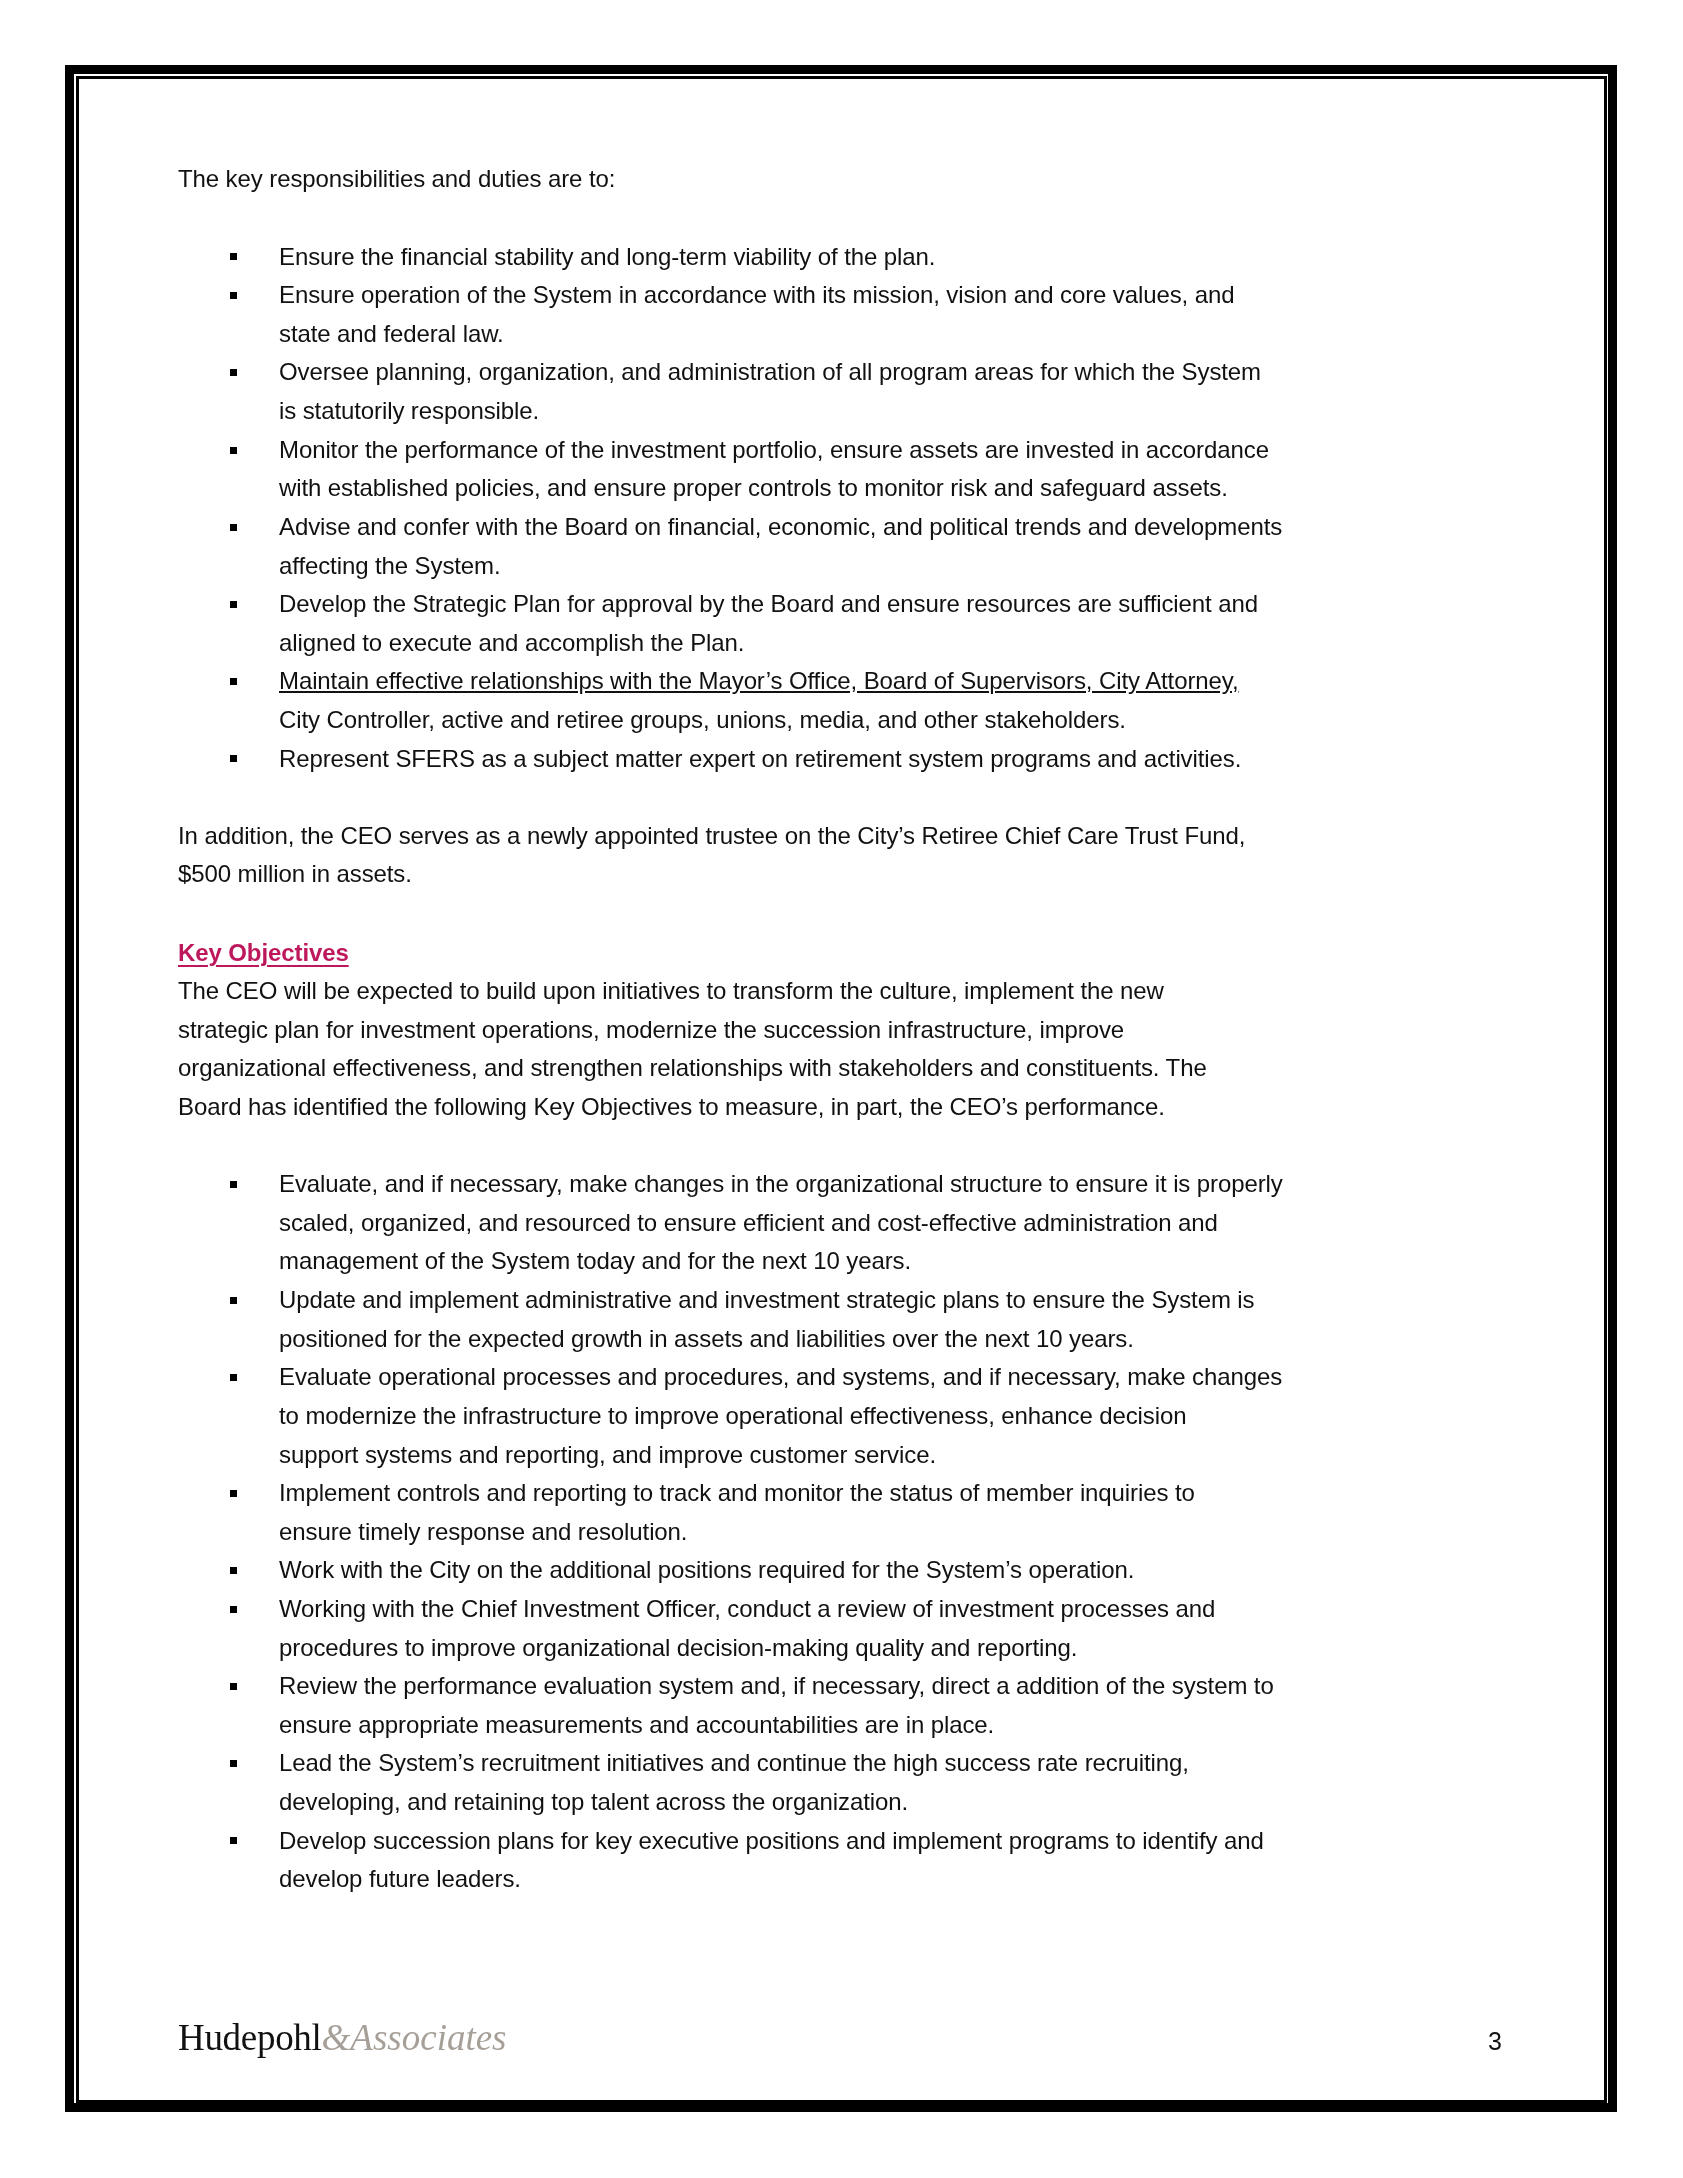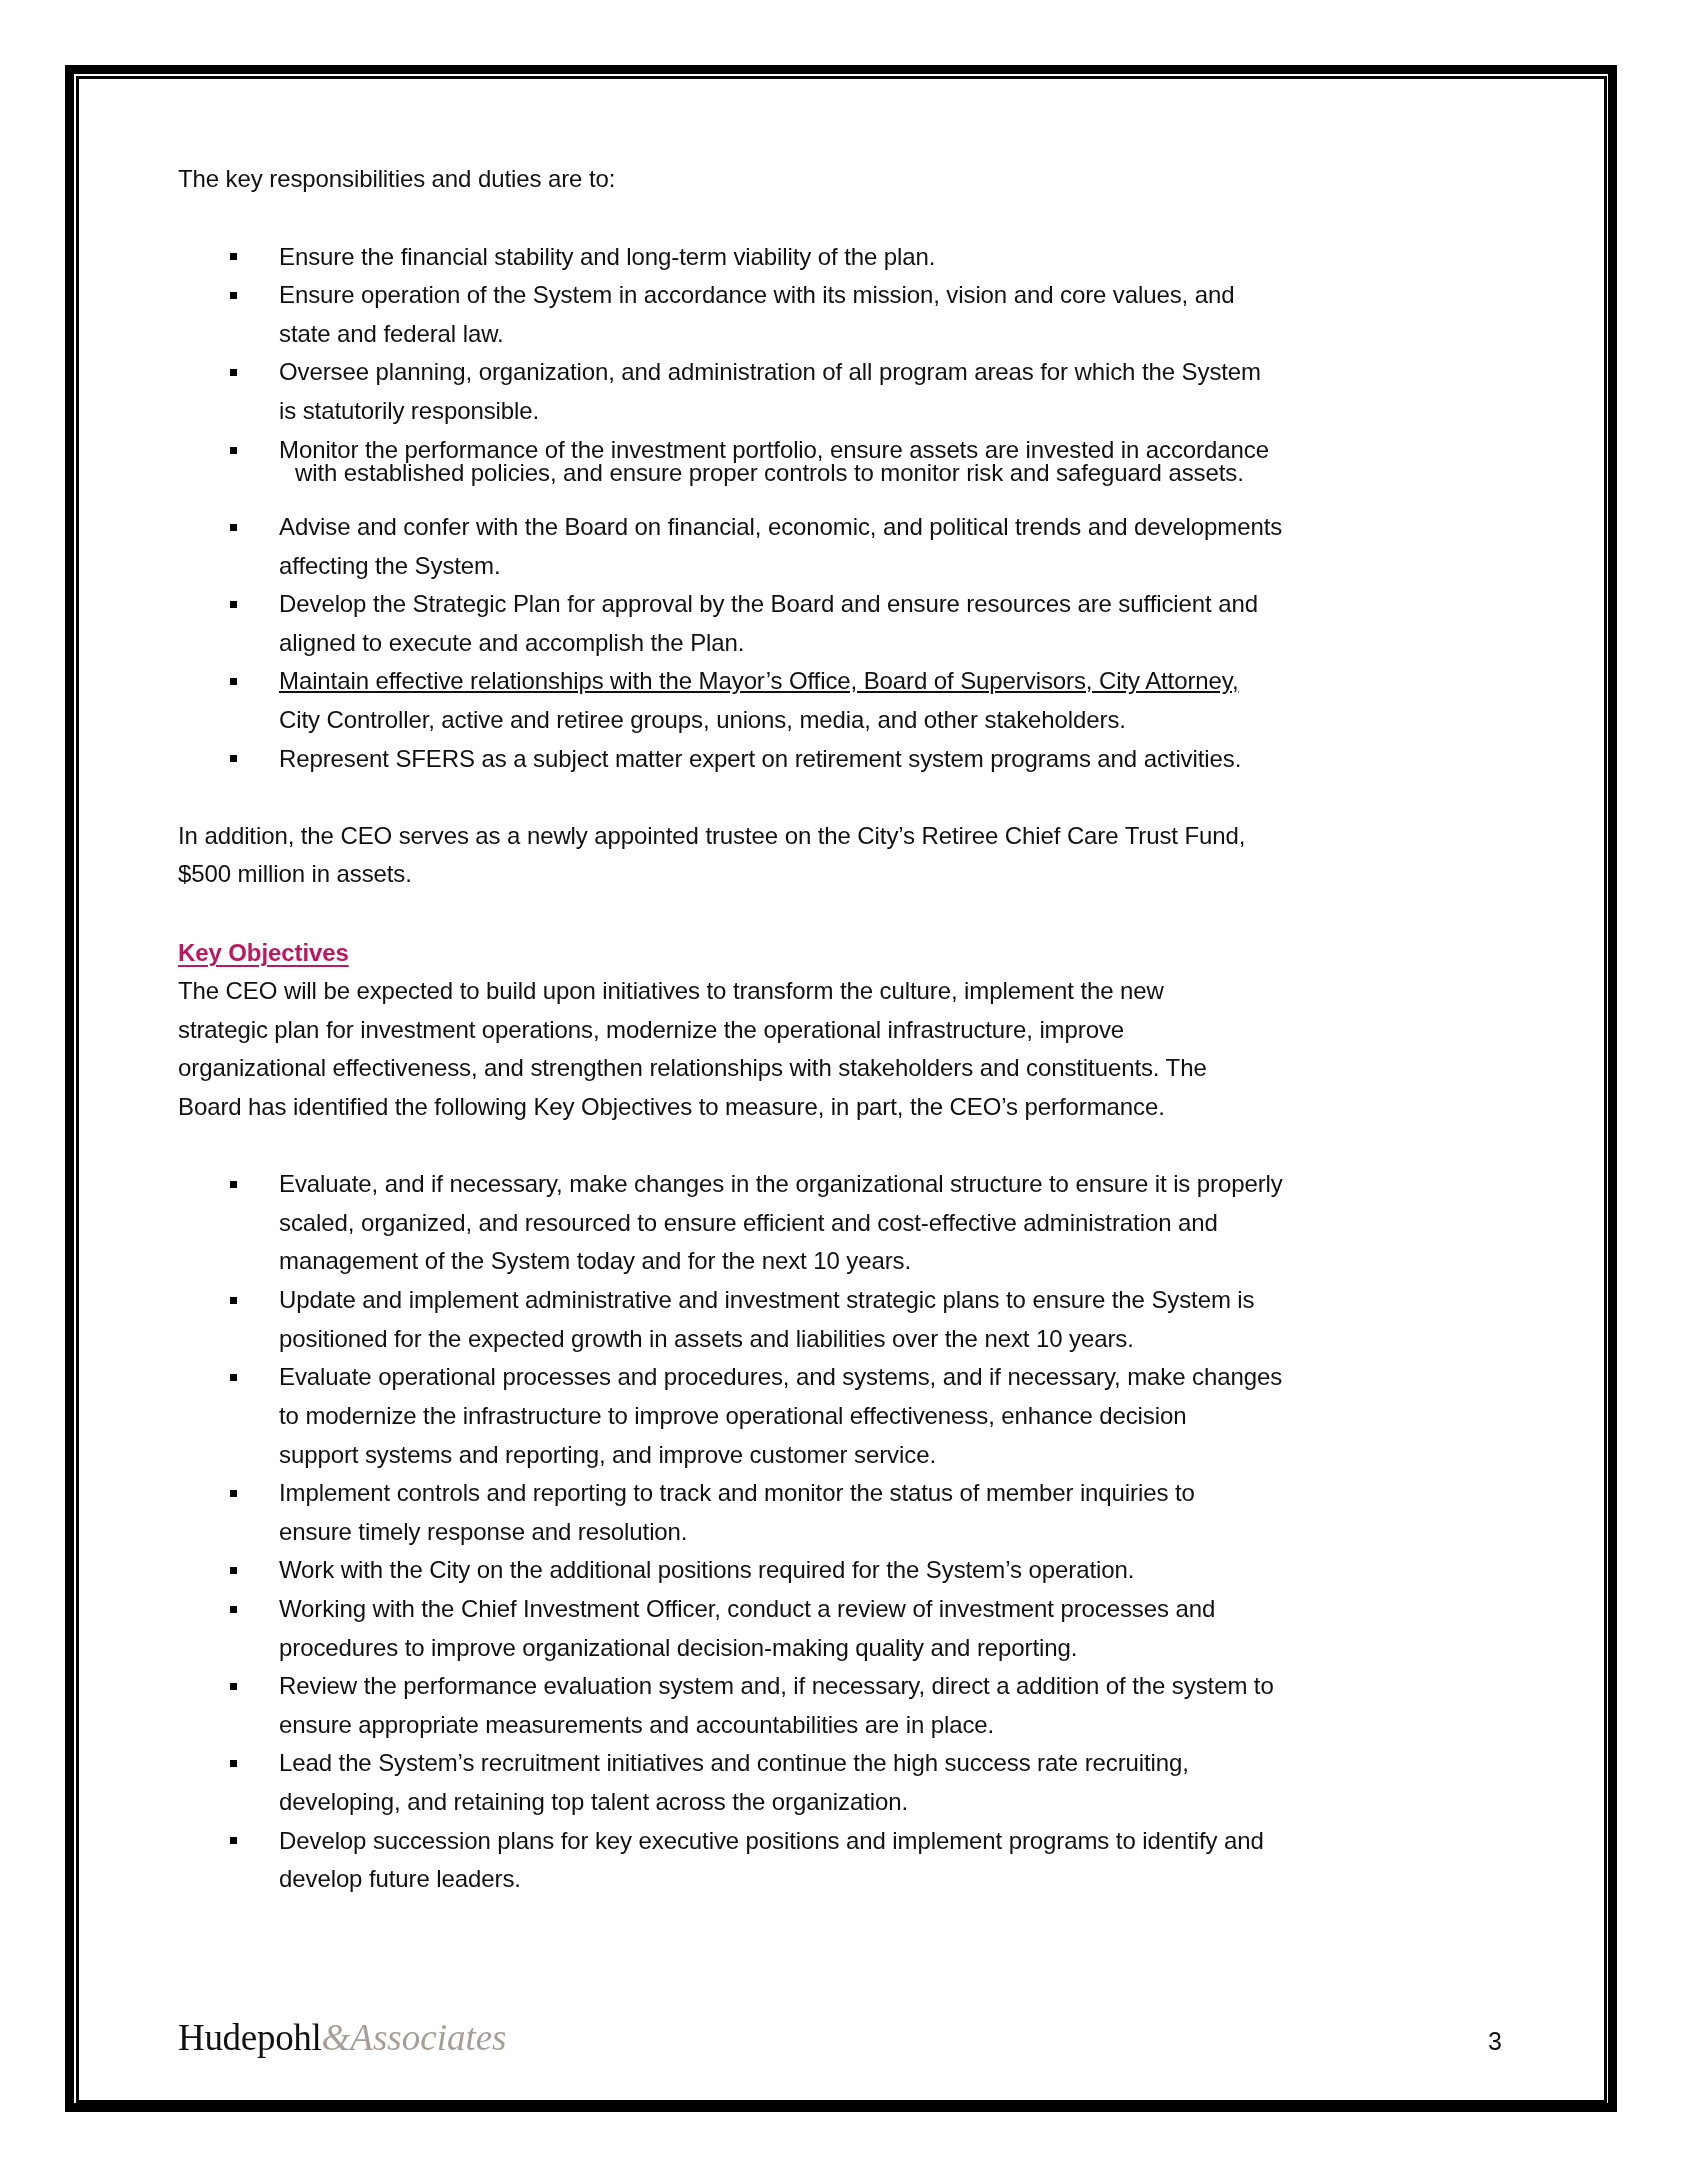--- a/index.html
+++ b/index.html
@@ -51,41 +51,41 @@
       <div class="bullet-mark" style="top: 253px;"></div>
       <div class="line bullet-line" style="top: 237px;">Ensure the financial stability and long-term viability of the plan.</div>
       <div class="bullet-mark" style="top: 292px;"></div>
       <div class="line bullet-line" style="top: 275px;">Ensure operation of the System in accordance with its mission, vision and core values, and</div>
       <div class="line bullet-line" style="top: 314px;">state and federal law.</div>
       <div class="bullet-mark" style="top: 369px;"></div>
       <div class="line bullet-line" style="top: 352px;">Oversee planning, organization, and administration of all program areas for which the System</div>
       <div class="line bullet-line" style="top: 391px;">is statutorily responsible.</div>
       <div class="bullet-mark" style="top: 447px;"></div>
       <div class="line bullet-line" style="top: 430px;">Monitor the performance of the investment portfolio, ensure assets are invested in accordance</div>
-      <div class="line bullet-line" style="top: 453px; margin-left: 16px;">with established policies, and ensure proper controls to monitor risk and safeguard assets.</div>
+      <div class="line bullet-line" style="top: 468px;">with established policies, and ensure proper controls to monitor risk and safeguard assets.</div>
       <div class="bullet-mark" style="top: 524px;"></div>
       <div class="line bullet-line" style="top: 507px;">Advise and confer with the Board on financial, economic, and political trends and developments</div>
       <div class="line bullet-line" style="top: 546px;">affecting the System.</div>
       <div class="bullet-mark" style="top: 601px;"></div>
       <div class="line bullet-line" style="top: 584px;">Develop the Strategic Plan for approval by the Board and ensure resources are sufficient and</div>
       <div class="line bullet-line" style="top: 623px;">aligned to execute and accomplish the Plan.</div>
       <div class="bullet-mark" style="top: 678px;"></div>
       <div class="line bullet-line" style="top: 661px; text-decoration: underline;">Maintain effective relationships with the Mayor’s Office, Board of Supervisors, City Attorney,</div>
       <div class="line bullet-line" style="top: 700px;">City Controller, active and retiree groups, unions, media, and other stakeholders.</div>
       <div class="bullet-mark" style="top: 755px;"></div>
       <div class="line bullet-line" style="top: 739px;">Represent SFERS as a subject matter expert on retirement system programs and activities.</div>
     </div>
   <div id="addition-block">
       <div class="line" style="top: 816px;">In addition, the CEO serves as a newly appointed trustee on the City’s Retiree Chief Care Trust Fund,</div>
       <div class="line" style="top: 854px;">$500 million in assets.</div>
     </div>
   <div class="line heading" style="top:933px">Key Objectives</div>
   <div id="ko-intro">
       <div class="line" style="top: 971px;">The CEO will be expected to build upon initiatives to transform the culture, implement the new</div>
-      <div class="line" style="top: 1010px;">strategic plan for investment operations, modernize the operational infrastructure, improve</div>
+      <div class="line" style="top: 1010px;">strategic plan for investment operations, modernize the succession infrastructure, improve</div>
       <div class="line" style="top: 1048px;">organizational effectiveness, and strengthen relationships with stakeholders and constituents.  The</div>
       <div class="line" style="top: 1087px;">Board has identified the following Key Objectives to measure, in part, the CEO’s performance.</div>
     </div>
   <div id="obj-list">
       <div class="bullet-mark" style="top: 1181px;"></div>
       <div class="line bullet-line" style="top: 1164px;">Evaluate, and if necessary, make changes in the organizational structure to ensure it is properly</div>
       <div class="line bullet-line" style="top: 1203px;">scaled, organized, and resourced to ensure efficient and cost-effective administration and</div>
       <div class="line bullet-line" style="top: 1241px;">management of the System today and for the next 10 years.</div>
       <div class="bullet-mark" style="top: 1297px;"></div>
       <div class="line bullet-line" style="top: 1280px;">Update and implement administrative and investment strategic plans to ensure the System is</div>

